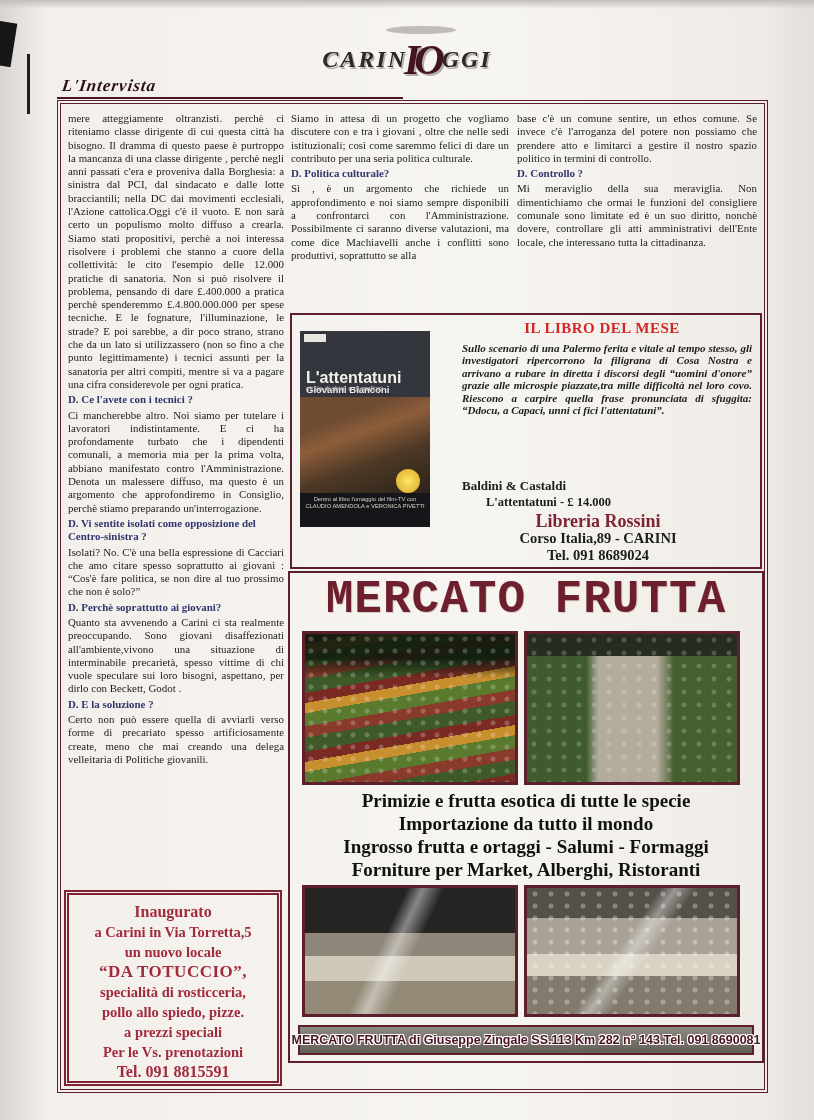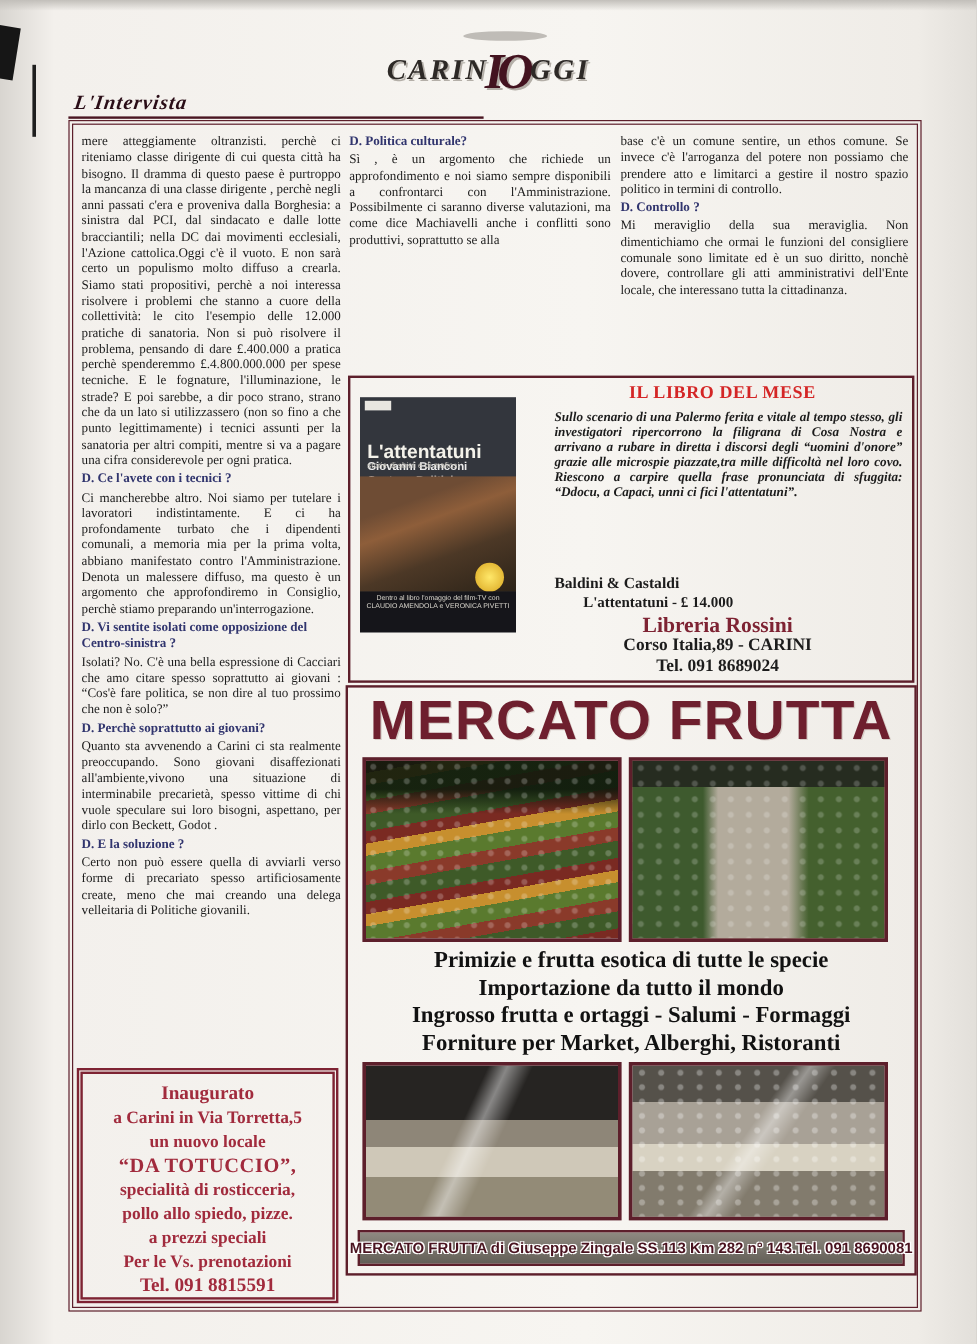--- a/index.html
+++ b/index.html
@@ -45,21 +45,21 @@
   .cover-title{position:absolute;left:6px;top:38px;color:#f4f2ea;font-size:16px;font-weight:bold;font-family:"Liberation Sans",sans-serif;}
   .cover-sub{position:absolute;left:6px;top:54px;color:#c6c3ba;font-size:6.8px;font-family:"Liberation Sans",sans-serif;}
   .cover-photo{position:absolute;left:0;top:66px;width:100%;height:96px;
       background:linear-gradient(160deg,#6e4c34 0 25%,#8e5e3a 40%,#4c3826 65%,#2c2318 100%);}
   .cover-dot{position:absolute;right:10px;top:138px;width:24px;height:24px;border-radius:50%;background:radial-gradient(#ffe86a,#d9a51f);}
   .cover-band{position:absolute;left:0;bottom:0;width:100%;height:34px;background:#15151a;color:#d8d5cc;
       font-size:5.8px;line-height:7px;text-align:center;padding:3px 4px 0;box-sizing:border-box;font-family:"Liberation Sans",sans-serif;}
 
   
   .mercato-box{position:absolute;left:227px;top:467px;width:472px;height:488px;border:2px solid #5d1f2b;}
-  .mercato-title{position:absolute;top:0;left:0;right:0;text-align:center;font-family:Liberation Sans, sans-serif;
+  .mercato-title{position:absolute;top:0;left:0;right:0;text-align:center;font-family:Liberation Mono, monospace;
       font-weight:bold;font-size:46px;line-height:54px;color:#6e1f2e;letter-spacing:1px;text-shadow:1px 1px 0 #d8cfc9;}
   .photo{position:absolute;border:3px solid #5d1f2b;}
   .ph1{left:12px;top:58px;width:210px;height:148px;
       background:
         radial-gradient(circle at 6px 5px,rgba(255,255,255,.22) 2px,rgba(0,0,0,0) 3px),
         linear-gradient(180deg,rgba(15,25,12,.9) 0 16%,rgba(15,25,12,0) 30%),
         repeating-linear-gradient(170deg,#7a2a22 0 10px,#c78f2e 10px 20px,#5a7a2e 20px 33px,#8a3a2a 33px 44px,#3e5a28 44px 58px);
       background-size:14px 12px,100% 100%,100% 100%;}
   .ph2{left:234px;top:58px;width:210px;height:148px;
       background:
@@ -116,20 +116,21 @@
       <p>Ci mancherebbe altro. Noi siamo per tutelare i lavoratori indistintamente. E ci ha profondamente turbato che i dipendenti comunali, a memoria mia per la prima volta, abbiano manifestato contro l'Amministrazione. Denota un malessere diffuso, ma questo è un argomento che approfondiremo in Consiglio, perchè stiamo preparando un'interrogazione.</p>
       <p class="q">D. Vi sentite isolati come opposizione del Centro-sinistra ?</p>
       <p>Isolati? No. C'è una bella espressione di Cacciari che amo citare spesso soprattutto ai giovani : “Cos'è fare politica, se non dire al tuo prossimo che non è solo?”</p>
       <p class="q">D. Perchè soprattutto ai giovani?</p>
       <p>Quanto sta avvenendo a Carini ci sta realmente preoccupando. Sono giovani disaffezionati all'ambiente,vivono una situazione di interminabile precarietà, spesso vittime di chi vuole speculare sui loro bisogni, aspettano, per dirlo con Beckett, Godot .</p>
       <p class="q">D. E la soluzione ?</p>
       <p>Certo non può essere quella di avviarli verso forme di precariato spesso artificiosamente create, meno che mai creando una delega velleitaria di Politiche giovanili.</p>
     </div>
 
     <div class="col col2">
+      <p>Siamo in attesa di un progetto che vogliamo discutere con e tra i giovani , oltre che nelle sedi istituzionali; così come saremmo felici di dare un contributo per una seria politica culturale.</p>
       <p class="q">D. Politica culturale?</p>
       <p>Sì , è un argomento che richiede un approfondimento e noi siamo sempre disponibili a confrontarci con l'Amministrazione. Possibilmente ci saranno diverse valutazioni, ma come dice Machiavelli anche i conflitti sono produttivi, soprattutto se alla</p>
     </div>
 
     <div class="col col3">
       <p>base c'è un comune sentire, un ethos comune. Se invece c'è l'arroganza del potere non possiamo che prendere atto e limitarci a gestire il nostro spazio politico in termini di controllo.</p>
       <p class="q">D. Controllo ?</p>
       <p>Mi meraviglio della sua meraviglia. Non dimentichiamo che ormai le funzioni del consigliere comunale sono limitate ed è un suo diritto, nonchè dovere, controllare gli atti amministrativi dell'Ente locale, che interessano tutta la cittadinanza.</p>
     </div>
 

